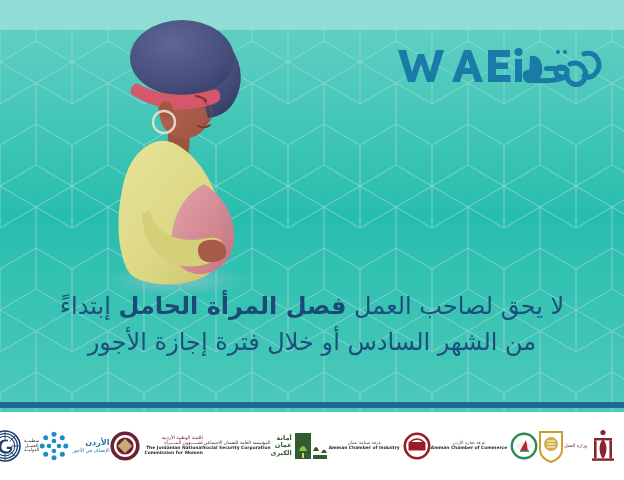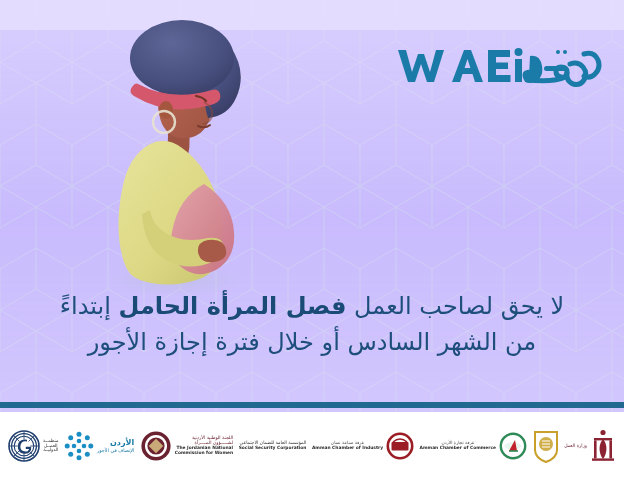--- a/index.html
+++ b/index.html
@@ -3,21 +3,21 @@
 <meta charset="utf-8">
 <title>WAEi awareness card</title>
 <style>
   html,body{margin:0;padding:0;}
   body{
     width:624px;height:480px;overflow:hidden;
     background:#ffffff;
     font-family:"DejaVu Sans","Liberation Sans",sans-serif;
   }
   .card{
-    position:relative;width:624px;height:480px;overflow:hidden;background:#c4b5fd;
+    position:relative;width:624px;height:480px;overflow:hidden;background:#14b8a6;
   }
 
   
   .bg-pattern{
     position:absolute;inset:0;
     opacity:.55;
     pointer-events:none;
   }
   .bg-pattern svg{display:block;width:624px;height:480px;}
 
@@ -279,20 +279,37 @@
         <circle cx="14" cy="14" r="12.2" fill="none" stroke="#9b1c24" stroke-width="2.6"></circle>
         <rect x="5.5" y="10" width="17" height="8.4" rx="1" fill="#9b1c24"></rect>
         <path d="M7 10 q7 -6 14 0" fill="none" stroke="#9b1c24" stroke-width="1.6"></path>
       </svg>
       <div class="cap">
         <span class="ar lbl-center">غرفة صناعة عمان</span>
         <span class="en lbl-center">Amman Chamber of Industry</span>
       </div>
     </div>
 
+    <div class="logo">
+      <svg class="mark" width="34" height="30" viewBox="0 0 34 30" xmlns="http://www.w3.org/2000/svg" aria-hidden="true">
+        <rect x="0" y="2" width="16" height="26" fill="#2f5d2f"></rect>
+        <path d="M4 20 q4 -10 8 0 z" fill="#8fbf4f"></path>
+        <path d="M7 22 h2 v5 h-2 z" fill="#d9c48a"></path>
+        <g fill="#2f5d2f">
+          <path d="M18 20 q3 -8 6 0 z"></path>
+          <path d="M26 22 q3 -7 6 0 z"></path>
+          <rect x="18" y="24" width="14" height="4"></rect>
+        </g>
+      </svg>
+      <div class="cap">
+        <span class="ar-green">أمانة</span>
+        <span class="ar-green">عمان</span>
+        <span class="ar-green">الكبرى</span>
+      </div>
+    </div>
 
     <div class="logo">
       <div class="cap">
         <span class="ar-dark">المؤسسة العامة للضمان الاجتماعي</span>
         <span class="en">Social Security Corporation</span>
       </div>
     </div>
 
     <div class="logo">
       <div class="cap">

